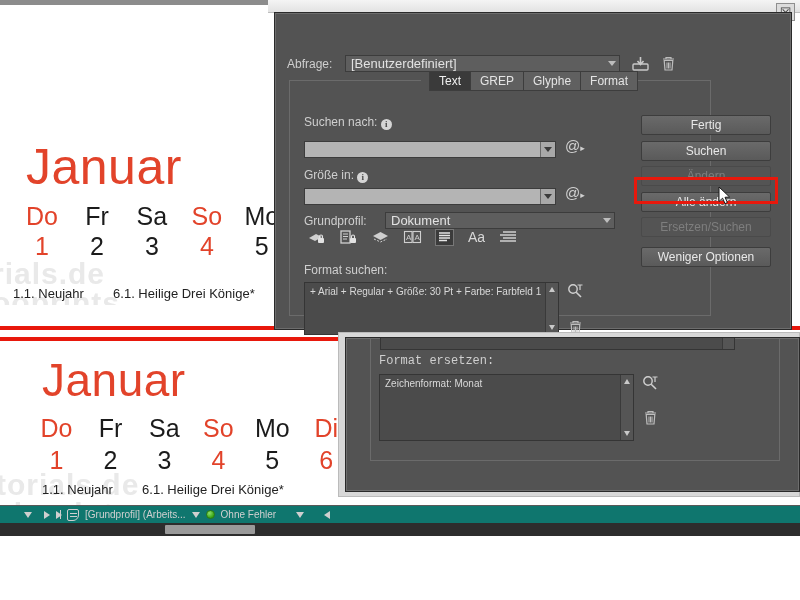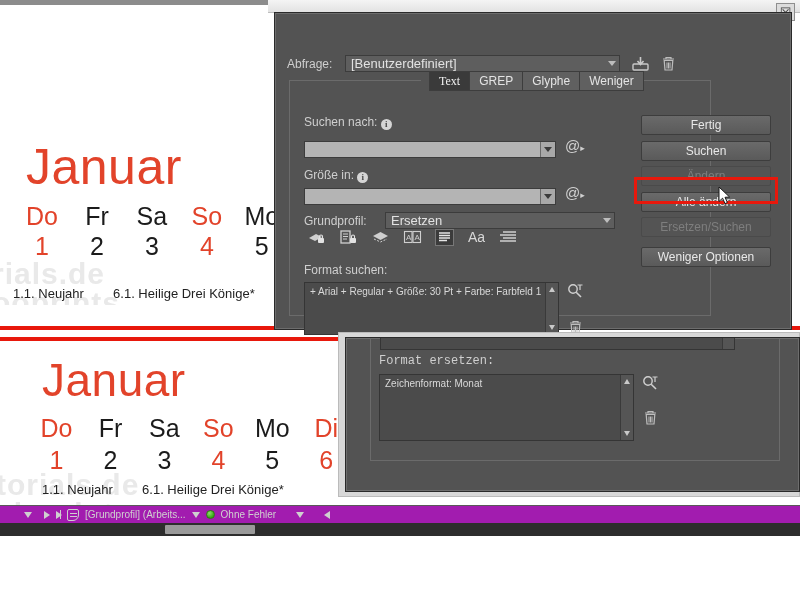--- a/index.html
+++ b/index.html
@@ -39,21 +39,21 @@
   }
   .watermark .w2{ display:block; }
 
   .holidays{
     position:absolute; color:#222; font-size:13px; white-space:nowrap;
   }
   .holidays .gap{ display:inline-block; width:22px; }
 
   
   .statusbar{
-    position:absolute; height:18px; background:#a21caf;
+    position:absolute; height:18px; background:#0f766e;
     border-top:1px solid #595959;
     display:flex; align-items:center; gap:6px;
     font-size:10px; color:#d0d0d0; padding-left:6px;
     white-space:nowrap; overflow:hidden;
   }
   .statusbar .tri{ width:0;height:0;border-style:solid; }
   .tri-right{ border-width:4px 0 4px 6px; border-color:transparent transparent transparent #cfcfcf; }
   .tri-down{ border-width:6px 4px 0 4px; border-color:#cfcfcf transparent transparent transparent; }
   .tri-left{ border-width:4px 6px 4px 0; border-color:transparent #cfcfcf transparent transparent; }
   .endbar{ width:1px;height:9px;background:#cfcfcf;display:inline-block;margin-left:-3px;}
@@ -152,21 +152,21 @@
   .tabs{
     position:absolute; left:428px; top:70px; display:flex; z-index:4;
   }
   .tab{
     height:20px; padding:0 9px; font-size:12px;
     display:flex;align-items:center;justify-content:center;
     background:#606060; border:1px solid #3d3d3d; border-left:none;
     color:#e4e4e4;
   }
   .tab:first-child{ border-left:1px solid #3d3d3d; }
-  .tab.active{ background:#3a3a3a; color:#f0f0f0;font-family:Liberation Serif, serif; }
+  .tab.active{ background:#3a3a3a; color:#f0f0f0; }
 
   .group-box{
     position:absolute; left:288px; top:79px; width:422px; height:236px;
     border:1px solid #6b6b6b; border-top:1px solid #6b6b6b;
   }
   .group-box-mask{
     position:absolute; left:420px; top:74px; width:200px; height:4px;
     background:#535353; z-index:3;
   }
 
@@ -354,21 +354,21 @@
     <path d="M6 6.5 v6 M7.5 6.5 v6 M9 6.5 v6" stroke="#bdbdbd" stroke-width="1"></path>
   </svg>
 
   <div class="group-box" style="left:14px;top:67px;width:422px;height:236px;"></div>
   <div class="group-box-mask" style="left:146px;top:63px;width:200px;height:6px;"></div>
 
   <div class="tabs" style="left:154px;top:58px;">
     <div class="tab active">Text</div>
     <div class="tab">GREP</div>
     <div class="tab">Glyphe</div>
-    <div class="tab">Weniger</div>
+    <div class="tab">Format</div>
   </div>
 
   <span class="lbl" style="position:absolute;left:29px;top:102px;">
     <span>Suchen nach:</span>
     <span class="info-i">i</span>
   </span>
   <div class="dd" style="position:absolute;left:29px;top:128px;width:252px;">
     <span></span>
     <span class="arrow">
         <i></i>
@@ -383,21 +383,21 @@
   <div class="dd" style="position:absolute;left:29px;top:175px;width:252px;">
     <span></span>
     <span class="arrow">
         <i></i>
       </span>
   </div>
   <span class="at-icon" style="left:290px;top:171px;">@<span style="font-size:9px;">▸</span></span>
 
   <span class="lbl" style="position:absolute;left:29px;top:201px;">Grundprofil:</span>
   <div class="dd-dark" style="position:absolute;left:110px;top:199px;width:230px;">
-    <span>Ersetzen</span>
+    <span>Dokument</span>
     <span class="arrow">
         <i></i>
       </span>
   </div>
 
   <div class="icon-row" style="left:32px;top:216px;">
     <span class="ic">
       <svg width="19" height="17" viewBox="0 0 19 17">
         <path d="M2 9 L9 5 L15 8 L8 12 z" fill="#cfcfcf"></path>
         <rect x="11" y="9" width="6" height="5" rx="1" fill="#e2e2e2"></rect>

